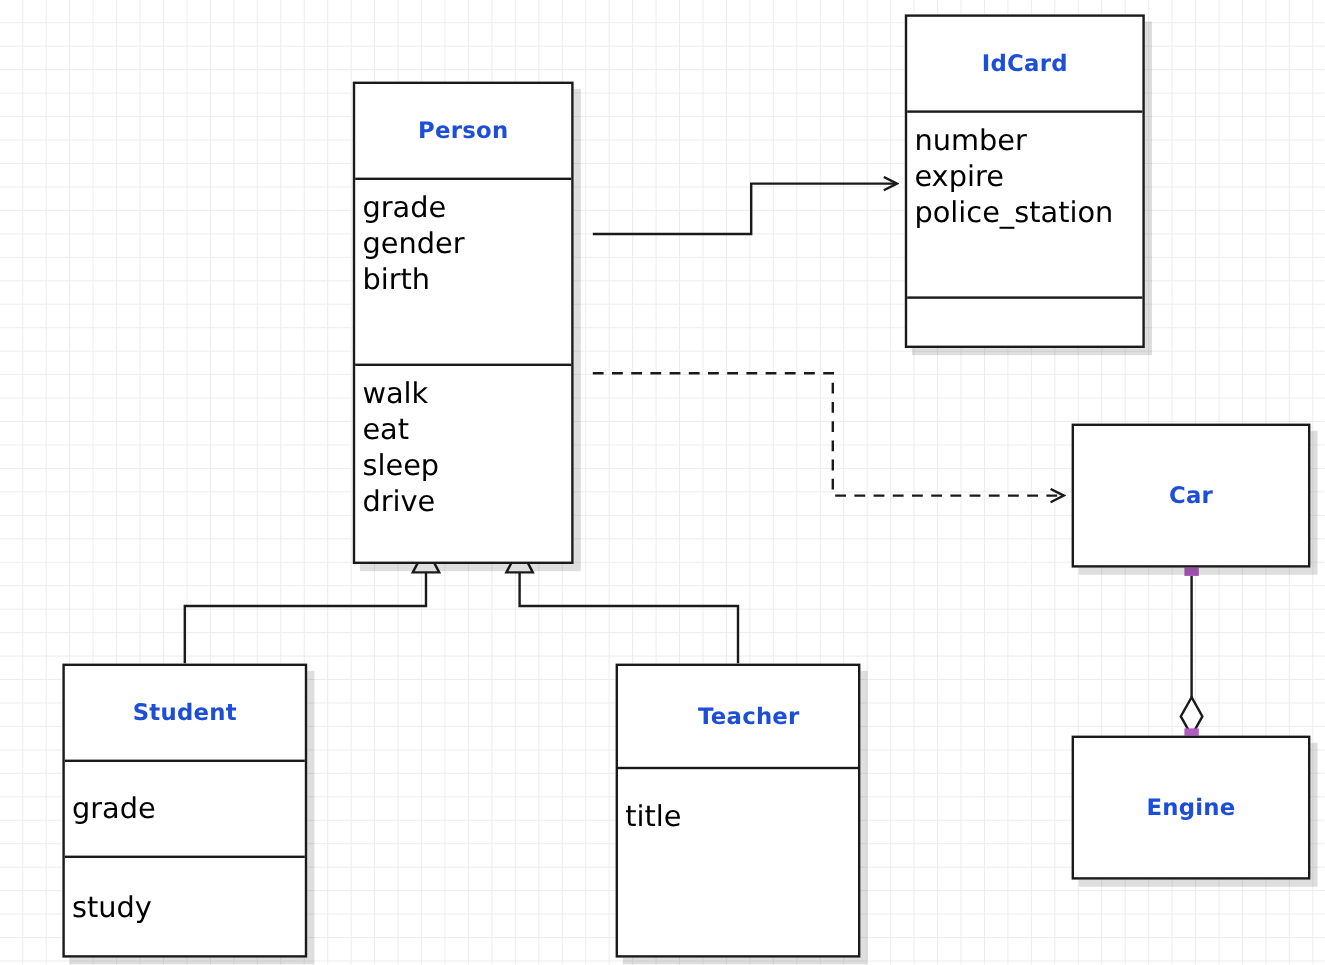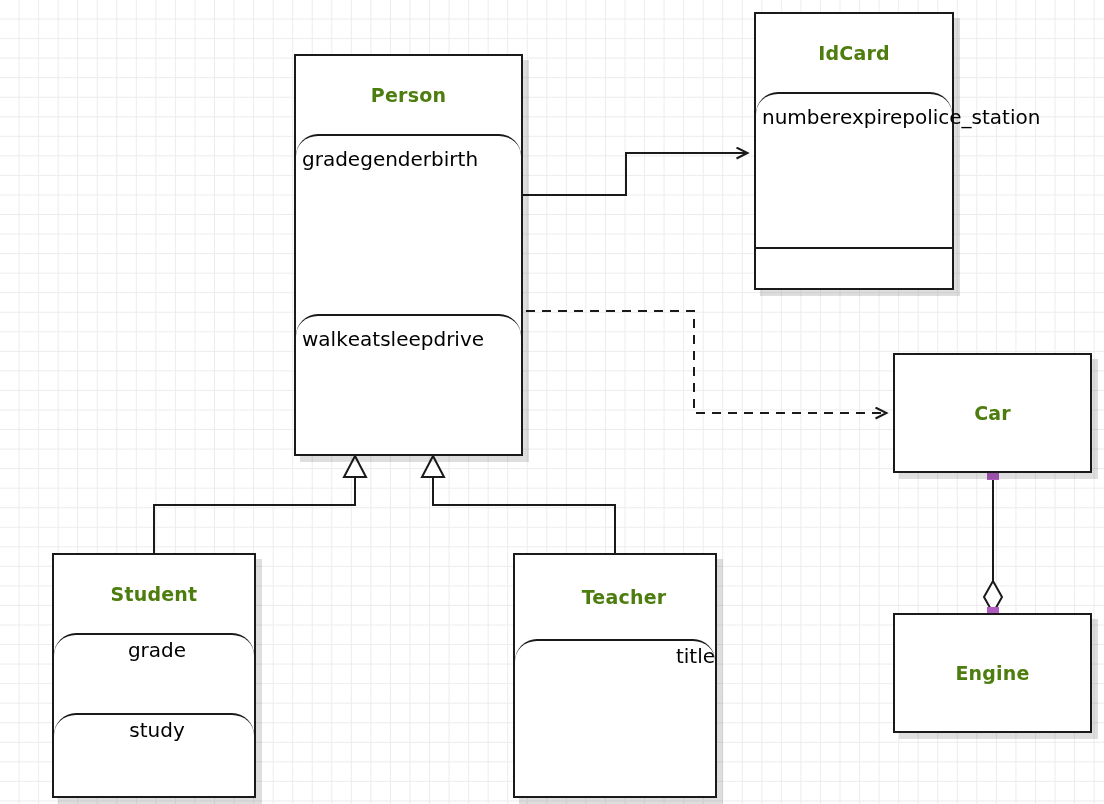--- a/index.html
+++ b/index.html
@@ -45,32 +45,31 @@
   }
   .compartment + .compartment {
     border-top: 2px solid #1a1a1a;
   }
   .cls-name {
     display: flex;
     align-items: center;
     justify-content: center;
     font-weight: bold;
     font-size: 19px;
-    color: #4d7c0f;
+    color: #1d4ed8;
     letter-spacing: 0.2px;
   }
   .member-list {
     display: flex;
-    flex-direction: row;
+    flex-direction: column;
     justify-content: center;
     padding-left: 6px;
-    font-size: 20px;
+    font-size: 24px;
     line-height: 30px;
     color: #000000;
-    border-radius: 22px;
   }
   .member-list.top {
     justify-content: flex-start;
     padding-top: 8px;
   }
   .member {
     white-space: nowrap;
   }
   .empty-compartment { }
 </style>
@@ -105,28 +104,28 @@
     </g>
 
     <g>
       <path d="M993,473 L993,581" fill="none" stroke="#1a1a1a" stroke-width="2"></path>
       <path d="M993,581 L1002,597 L993,613 L984,597 Z" fill="#ffffff" stroke="#1a1a1a" stroke-width="2" stroke-linejoin="miter"></path>
       <rect x="987" y="468" width="12" height="12" fill="#b05cc0"></rect>
       <rect x="987" y="607" width="12" height="12" fill="#b05cc0"></rect>
     </g>
   </svg>
 
-  <div class="uml-class" style="left:294px; top:54px; width:229px; height:402px;">
+  <div class="uml-class" style="left:294px; top:68px; width:184px; height:402px;">
     <div class="compartment cls-name" style="height:78px;">Person</div>
     <div class="compartment member-list top" style="height:155px;">
       <div class="member">grade</div>
       <div class="member">gender</div>
       <div class="member">birth</div>
     </div>
-    <div class="compartment member-list top" style="height:165px;margin-top:25px;">
+    <div class="compartment member-list top" style="height:165px;">
       <div class="member">walk</div>
       <div class="member">eat</div>
       <div class="member">sleep</div>
       <div class="member">drive</div>
     </div>
   </div>
 
   <div class="uml-class" style="left:754px; top:12px; width:200px; height:278px;">
     <div class="compartment cls-name" style="height:78px;">IdCard</div>
     <div class="compartment member-list top" style="height:155px;">
@@ -142,21 +141,21 @@
     <div class="compartment member-list" style="height:80px;justify-content:center;">
       <div class="member">grade</div>
     </div>
     <div class="compartment member-list" style="height:83px;">
       <div class="member">study</div>
     </div>
   </div>
 
   <div class="uml-class" style="left:513px; top:553px; width:204px; height:245px;">
     <div class="compartment cls-name" style="height:84px;padding-left:18px;">Teacher</div>
-    <div class="compartment member-list" style="height:80px;justify-content:flex-end;">
+    <div class="compartment member-list" style="height:80px;">
       <div class="member">title</div>
     </div>
   </div>
 
   <div class="uml-class" style="left:893px; top:353px; width:199px; height:120px;">
     <div class="compartment cls-name" style="height:116px;">Car</div>
   </div>
 
   <div class="uml-class" style="left:893px; top:613px; width:199px; height:120px;">
     <div class="compartment cls-name" style="height:116px;">Engine</div>

